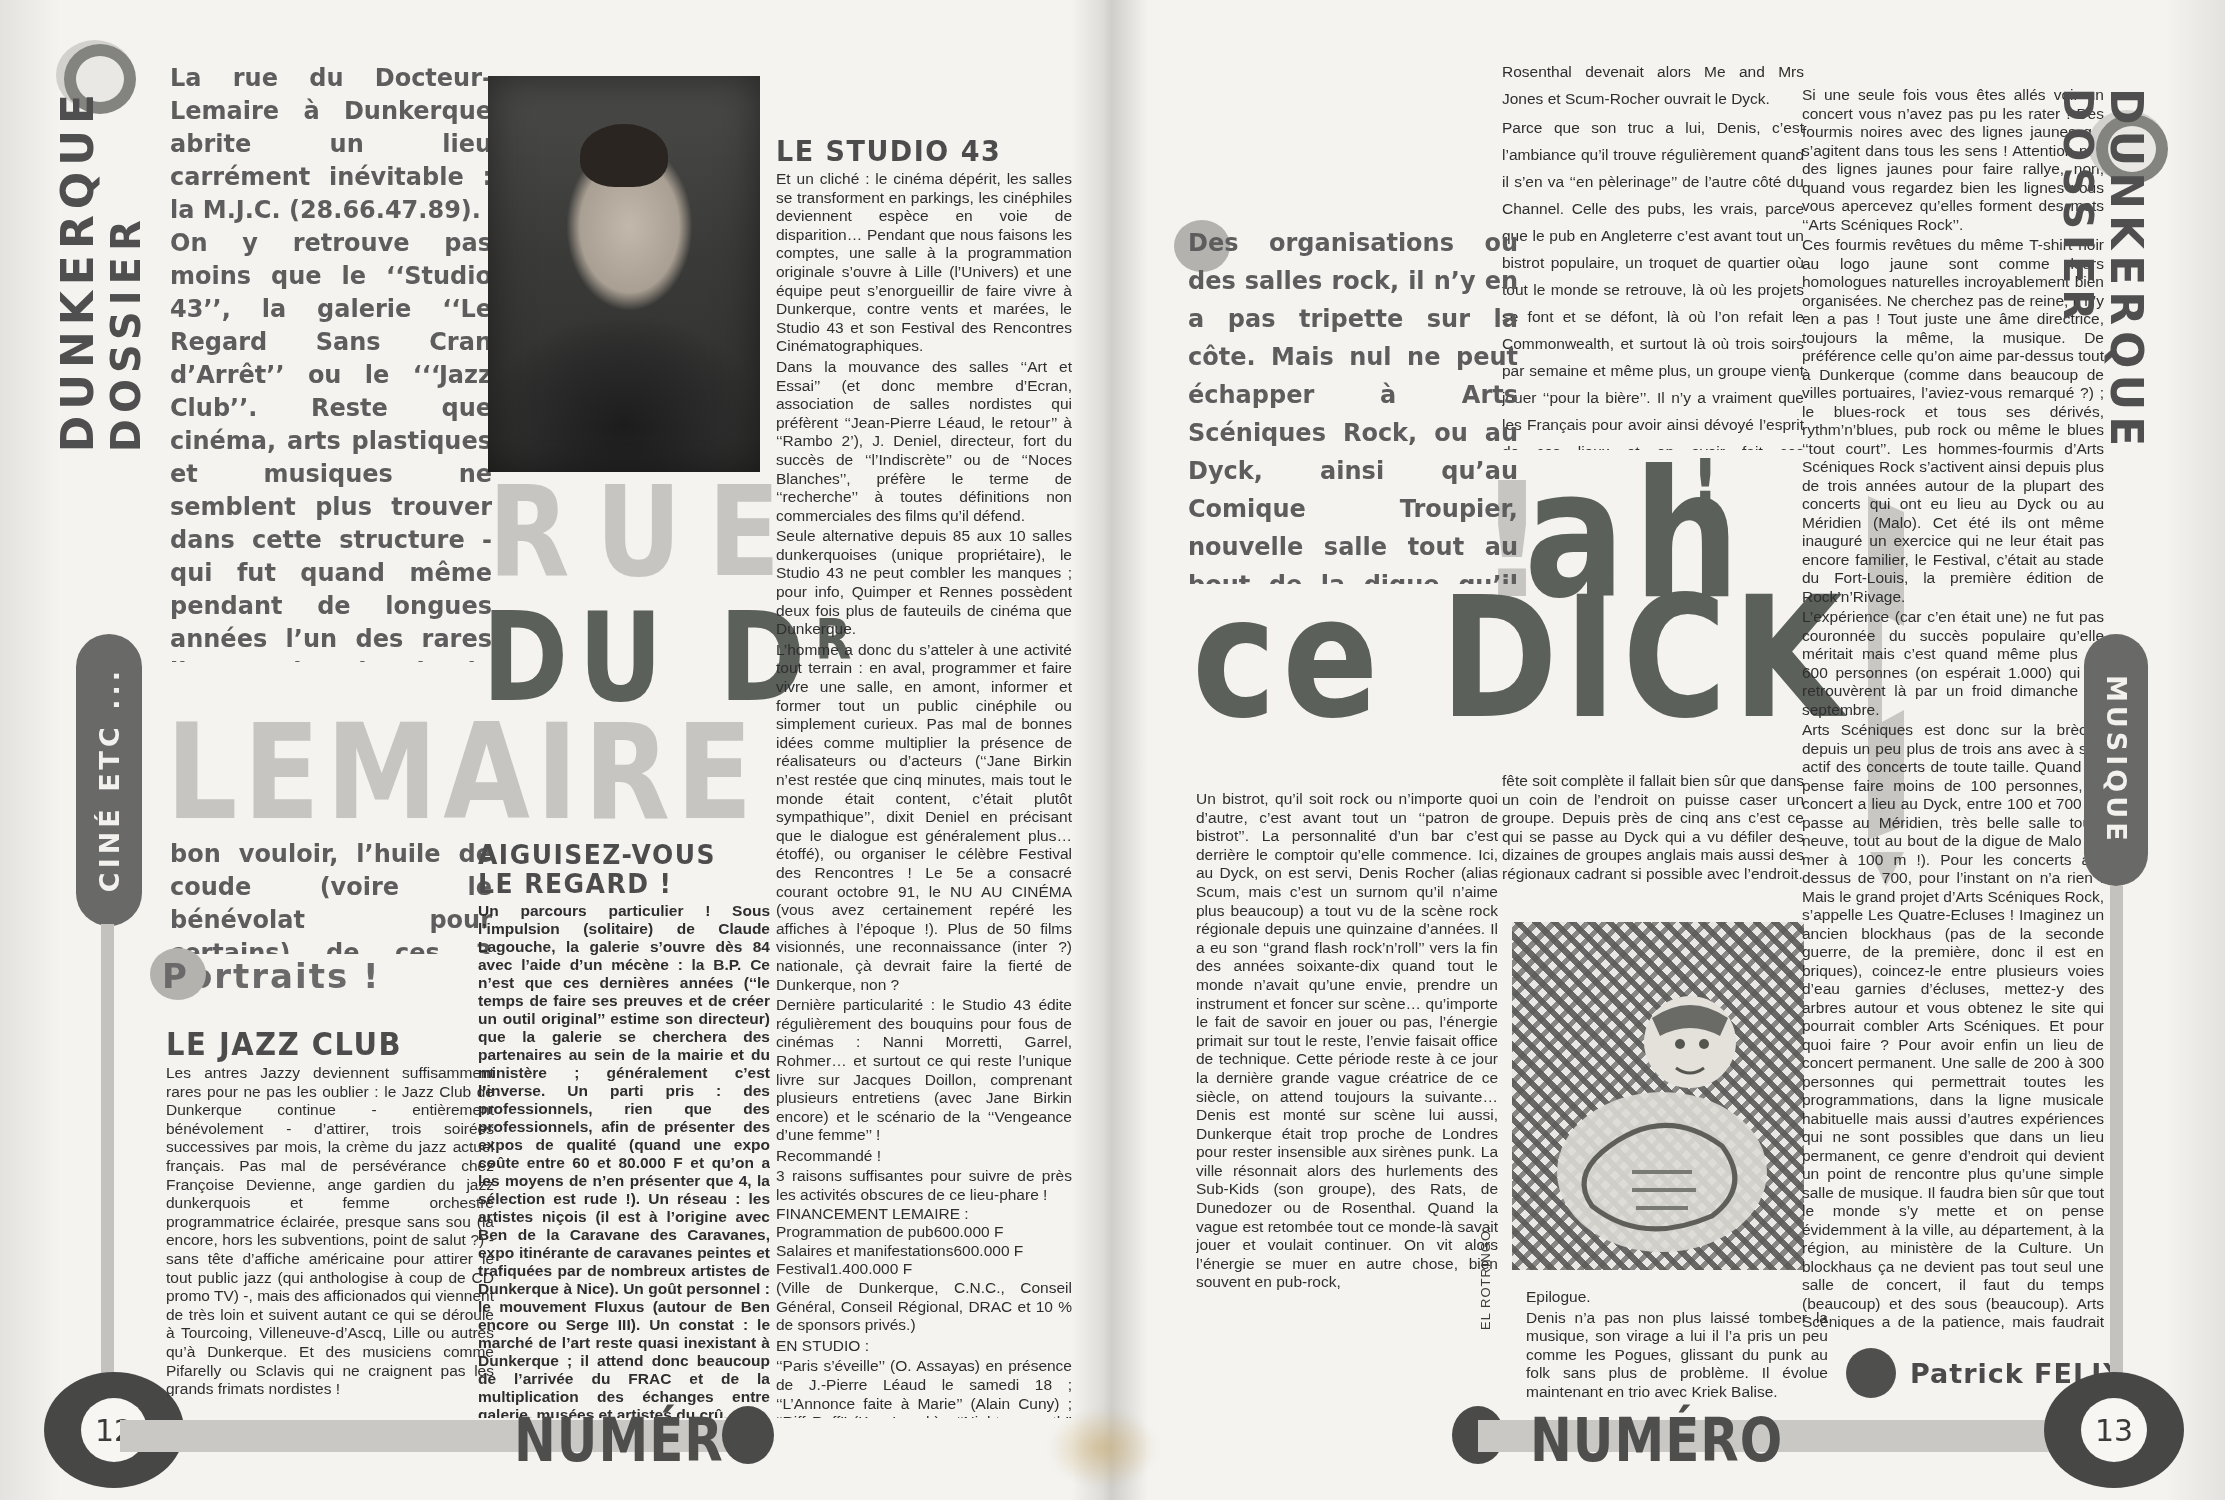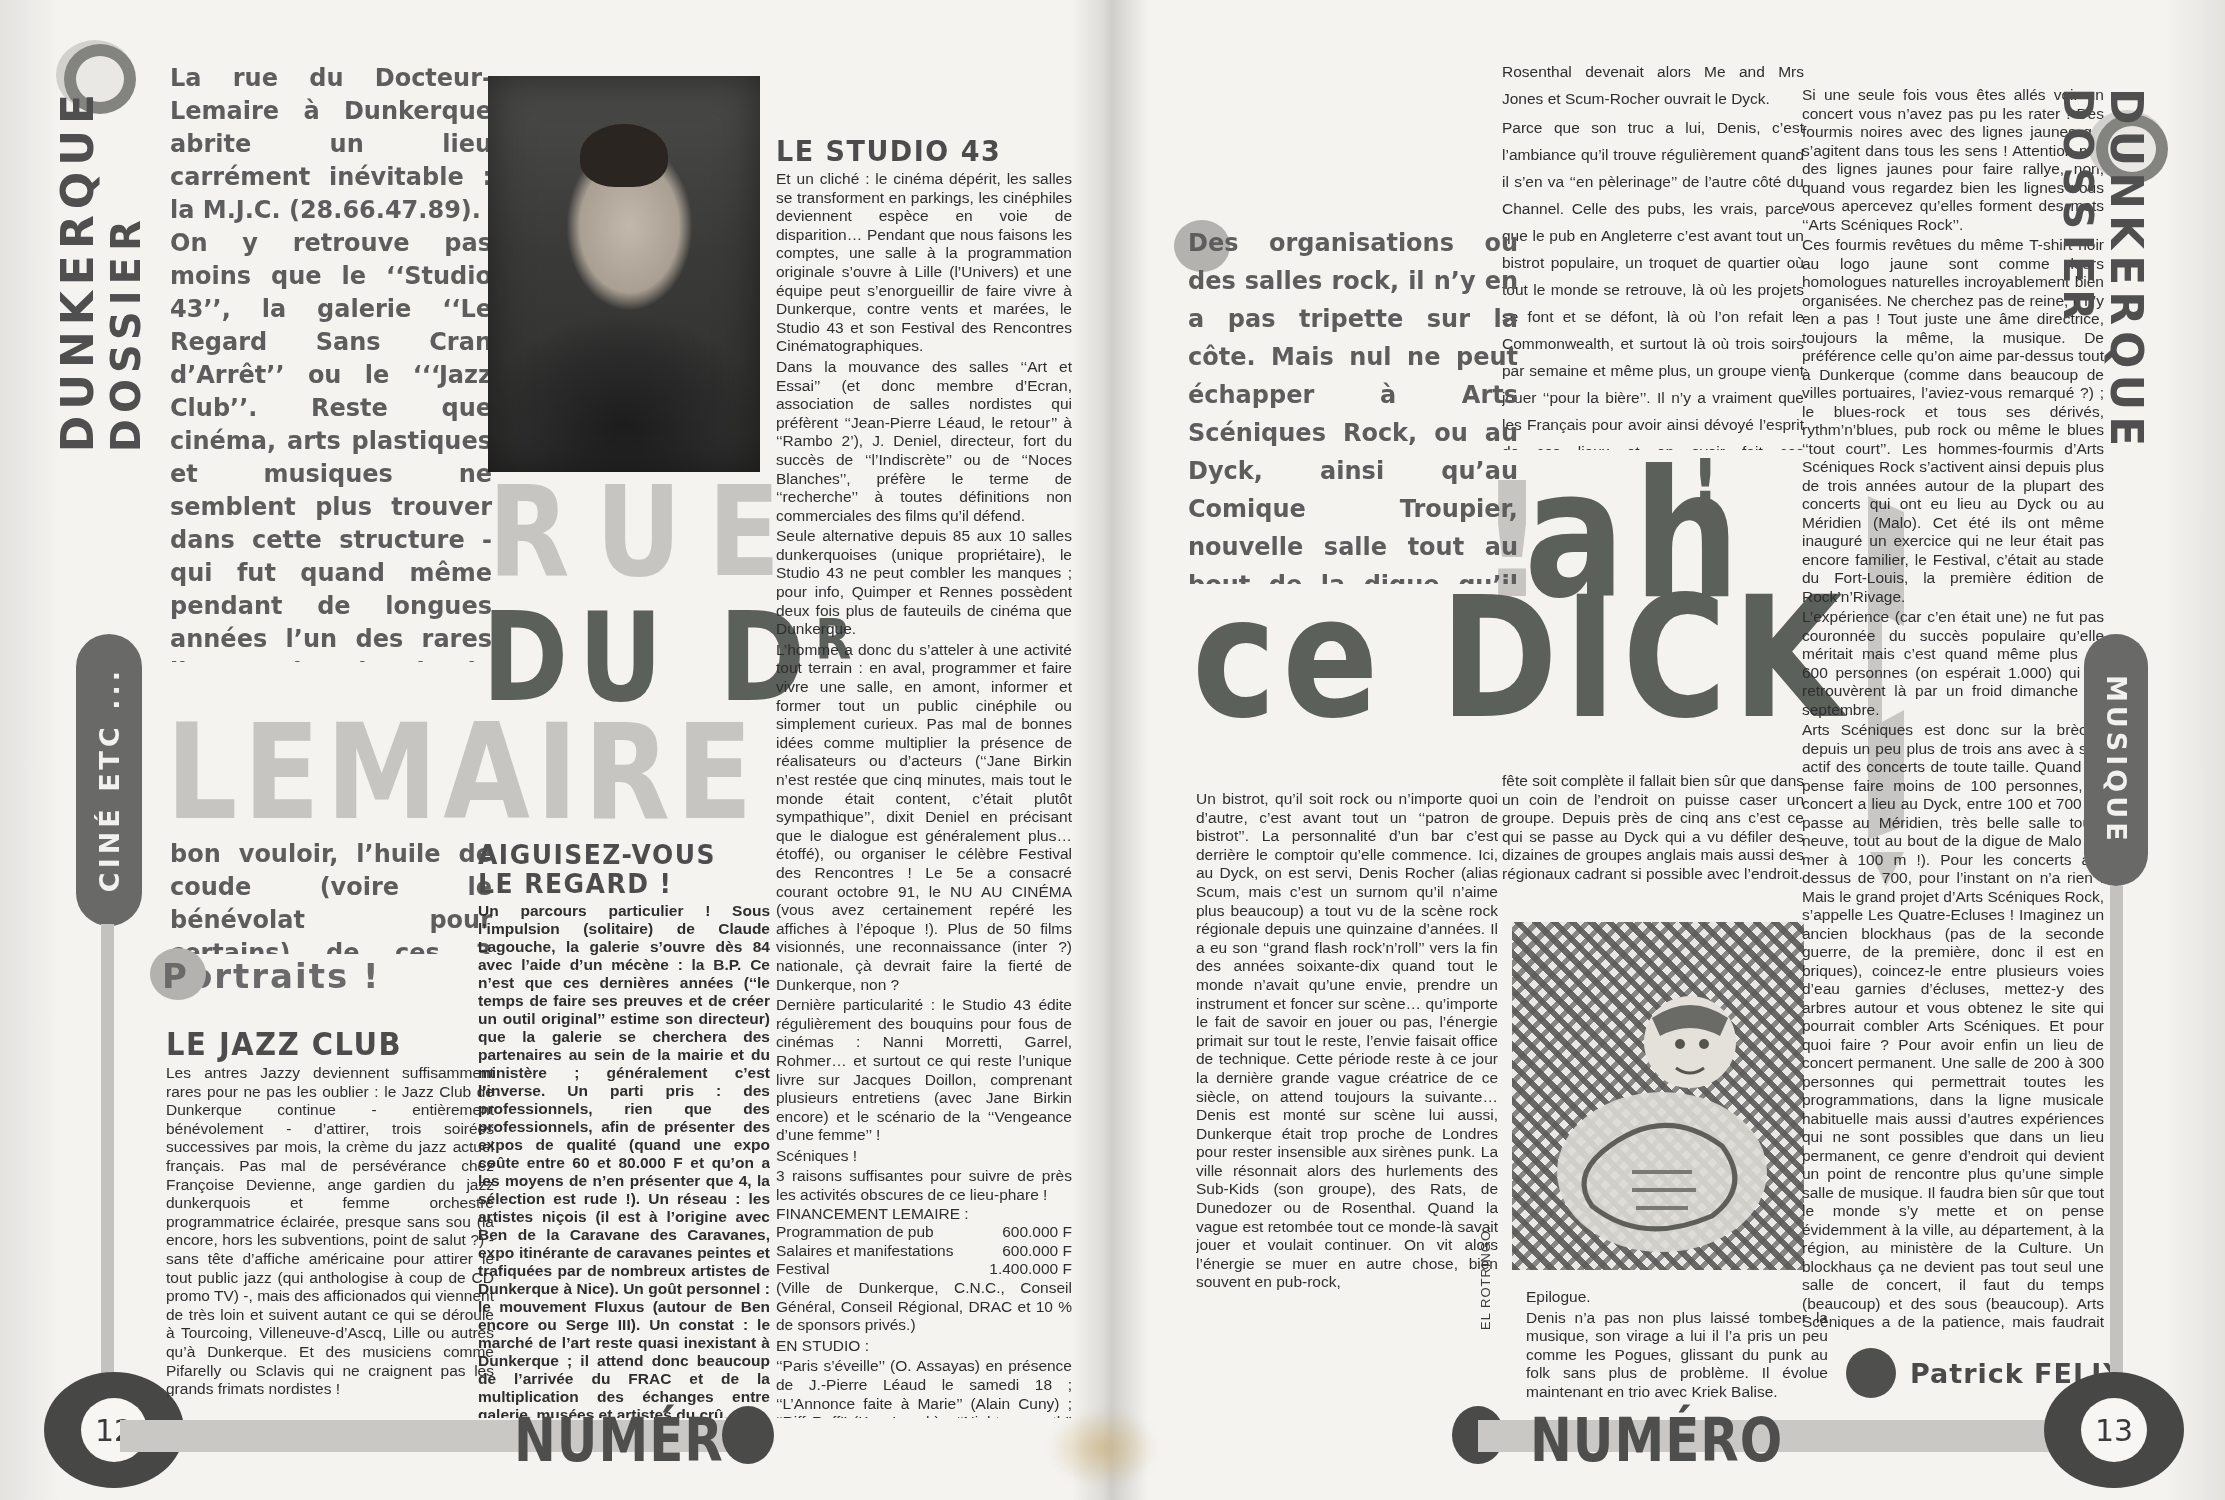--- a/index.html
+++ b/index.html
@@ -72,21 +72,21 @@
      background:#2a2520;border-radius:50% 50% 40% 40%;}
 
   
   .illus{background:
       repeating-linear-gradient(45deg,rgba(90,90,88,.9) 0 6px,rgba(0,0,0,0) 6px 13px),
       repeating-linear-gradient(-45deg,rgba(110,110,108,.8) 0 5px,rgba(0,0,0,0) 5px 12px),
       #e9e7e3;}
   .illus svg{position:absolute;left:0;top:0;}
   .credit{font-size:13px;letter-spacing:1px;color:#3c3c3c;font-family:"Liberation Sans",sans-serif;}
 
-  .fin-row{display:flex;justify-content:space-between;}
+  .fin-row{display:flex;justify-content:flex-start;}
   .fin-row .lab{text-align:left;}
   .fin-row .val{text-align:right;}
 
   .author-row{display:flex;align-items:center;gap:14px;}
   .author-dot{width:50px;height:50px;border-radius:50%;background:#4f4f4e;}
   .author-name{font-family:"DejaVu Sans",sans-serif;font-weight:800;font-size:27px;color:#4a4a4a;letter-spacing:1px;}
 
   .bang{font-family:"DejaVu Sans",sans-serif;font-weight:800;line-height:1;}
 </style>
 </head>
@@ -153,21 +153,21 @@
   </div>
 
   <div class="abs sec-heading" style="left:776px;top:134px;font-size:27px;">LE STUDIO 43</div>
   <div class="abs body-text" style="left:776px;top:170px;width:296px;height:1248px;">
     <div>
         <p>Et un cliché : le cinéma dépérit, les salles se transforment en parkings, les cinéphiles deviennent espèce en voie de disparition… Pendant que nous faisons les comptes, une salle à la programmation originale s’ouvre à Lille (l’Univers) et une équipe peut s’enorgueillir de faire vivre à Dunkerque, contre vents et marées, le Studio 43 et son Festival des Rencontres Cinématographiques.</p>
         <p>Dans la mouvance des salles ‘‘Art et Essai’’ (et donc membre d’Ecran, association de salles nordistes qui préfèrent ‘‘Jean-Pierre Léaud, le retour’’ à ‘‘Rambo 2’), J. Deniel, directeur, fort du succès de ‘‘l’Indiscrète’’ ou de ‘‘Noces Blanches’’, préfère le terme de ‘‘recherche’’ à toutes définitions non commerciales des films qu’il défend.</p>
         <p>Seule alternative depuis 85 aux 10 salles dunkerquoises (unique propriétaire), le Studio 43 ne peut combler les manques ; pour info, Quimper et Rennes possèdent deux fois plus de fauteuils de cinéma que Dunkerque.</p>
         <p>L’homme a donc du s’atteler à une activité tout terrain : en aval, programmer et faire vivre une salle, en amont, informer et former tout un public cinéphile ou simplement curieux. Pas mal de bonnes idées comme multiplier la présence de réalisateurs ou d’acteurs (‘‘Jane Birkin n’est restée que cinq minutes, mais tout le monde était content, c’était plutôt sympathique’’, dixit Deniel en précisant que le dialogue est généralement plus… étoffé), ou organiser le célèbre Festival des Rencontres ! Le 5e a consacré courant octobre 91, le NU AU CINÉMA (vous avez certainement repéré les affiches à l’époque !). Plus de 50 films visionnés, une reconnaissance (inter ?) nationale, çà devrait faire la fierté de Dunkerque, non ?</p>
         <p>Dernière particularité : le Studio 43 édite régulièrement des bouquins pour fous de cinémas : Nanni Morretti, Garrel, Rohmer… et surtout ce qui reste l’unique livre sur Jacques Doillon, comprenant plusieurs entretiens (avec Jane Birkin encore) et le scénario de la ‘‘Vengeance d’une femme’’ !</p>
-        <p>Scéniques !</p>
+        <p>Recommandé !</p>
         <p>3 raisons suffisantes pour suivre de près les activités obscures de ce lieu-phare !</p>
       </div>
     <p>FINANCEMENT LEMAIRE :</p>
     <div>
         <div class="fin-row">
           <span class="lab">Programmation de pub</span>
           <span class="val">600.000 F</span>
         </div>
         <div class="fin-row">
           <span class="lab">Salaires et manifestations</span>

